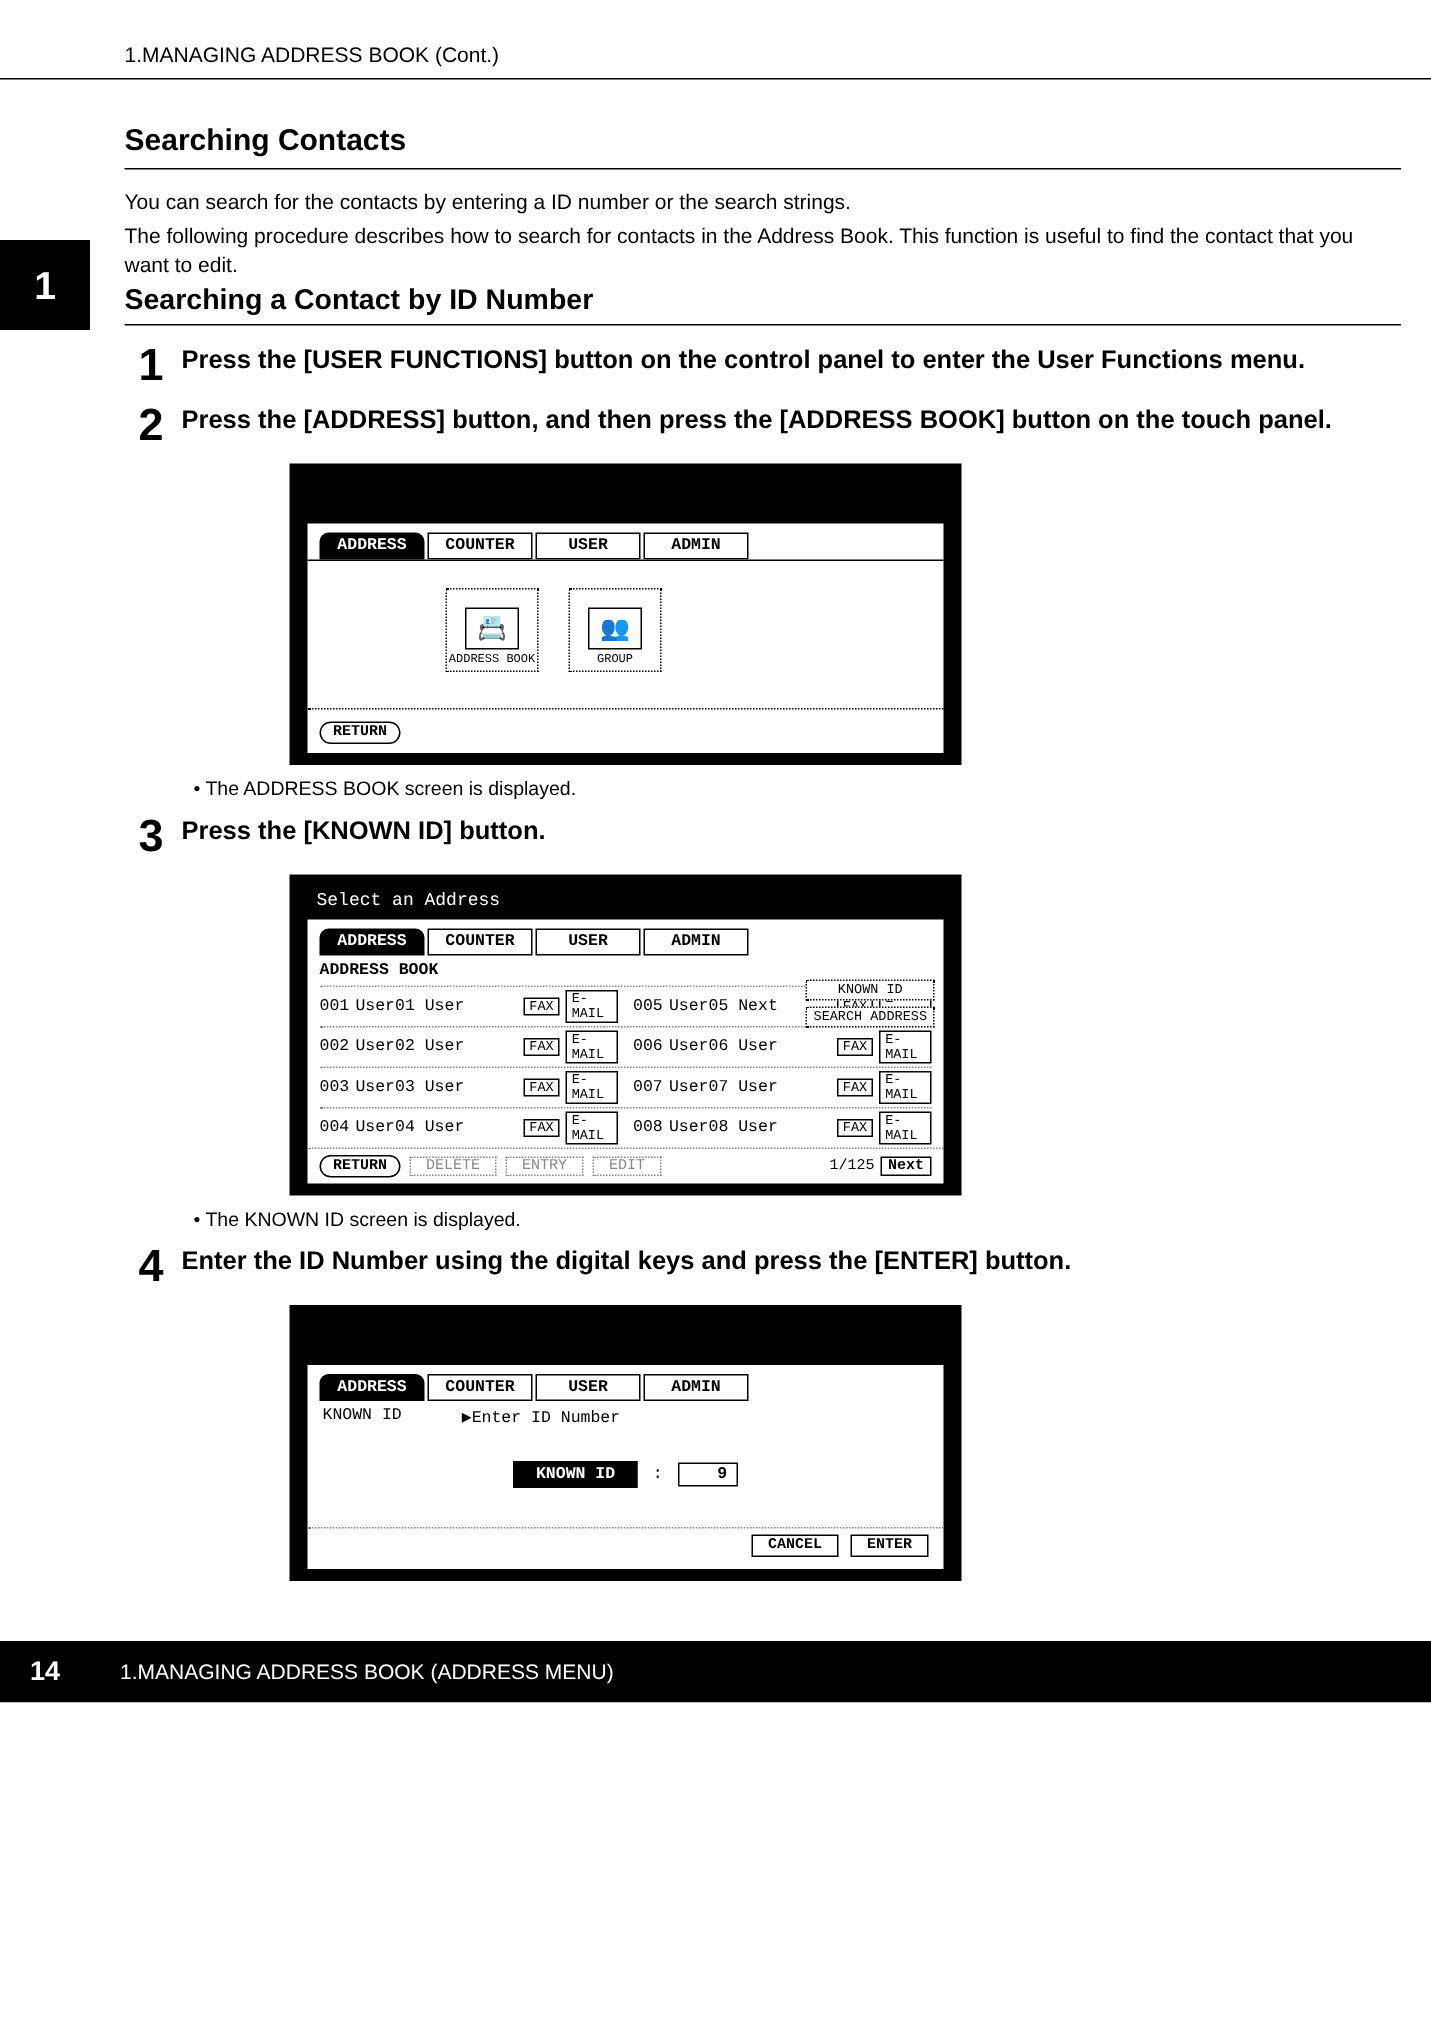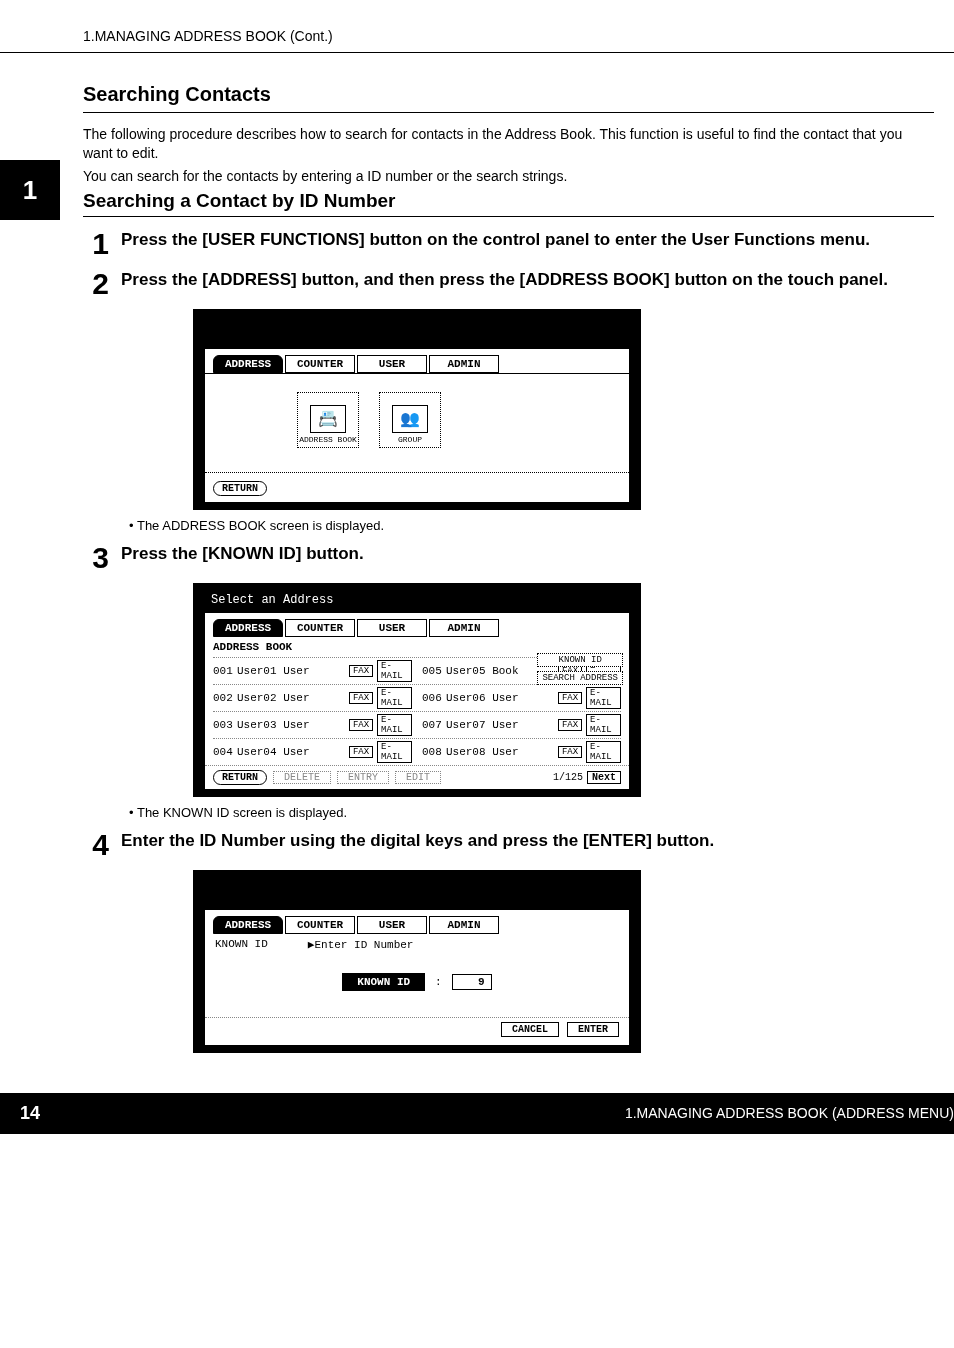--- a/index.html
+++ b/index.html
@@ -289,40 +289,39 @@
     }
     .footer {
       background: #000;
       color: #fff;
       margin-top: 40px;
       padding: 10px 0 10px 20px;
       font-size: 14px;
       display: flex;
       gap: 40px;
       align-items: center;
-      justify-content: space-between;
     }
     .footer-page {
       font-weight: bold;
       font-size: 18px;
     }
   </style>
 </head>
 <body>
 
 <div class="page-header">1.MANAGING ADDRESS BOOK (Cont.)</div>
 <hr class="hr-full">
 
 <div class="left-tab">1</div>
 
 <div class="content">
   <div class="section-title">Searching Contacts</div>
   <hr class="under-rule">
+  <p class="body-text">You can search for the contacts by entering a ID number or the search strings.</p>
   <p class="body-text">The following procedure describes how to search for contacts in the Address Book.  This function is useful to find the contact that you want to edit.</p>
-  <p class="body-text">You can search for the contacts by entering a ID number or the search strings.</p>
 
   <div class="sub-section-title">Searching a Contact by ID Number</div>
   <hr class="under-rule">
 
   <div class="step-row">
     <div class="step-num">1</div>
     <div class="step-text">Press the [USER FUNCTIONS] button on the control panel to enter the User Functions menu.</div>
   </div>
 
   <div class="step-row">
@@ -378,21 +377,21 @@
           <div class="flat-btn">KNOWN ID</div>
           <div class="flat-btn">SEARCH ADDRESS</div>
         </div>
 
         <div class="addr-row">
           <span class="addr-id">001</span>
           <span class="addr-name">User01 User</span>
           <span class="mini-btn">FAX</span>
           <span class="mini-btn">E-MAIL</span>
           <span class="addr-id" style="margin-left:6px">005</span>
-          <span class="addr-name">User05 Book</span>
+          <span class="addr-name">User05 Next</span>
           <span class="mini-btn">FAX</span>
           <span class="mini-btn">E-MAIL</span>
         </div>
         <div class="addr-row">
           <span class="addr-id">002</span>
           <span class="addr-name">User02 User</span>
           <span class="mini-btn">FAX</span>
           <span class="mini-btn">E-MAIL</span>
           <span class="addr-id" style="margin-left:6px">006</span>
           <span class="addr-name">User06 User</span>

